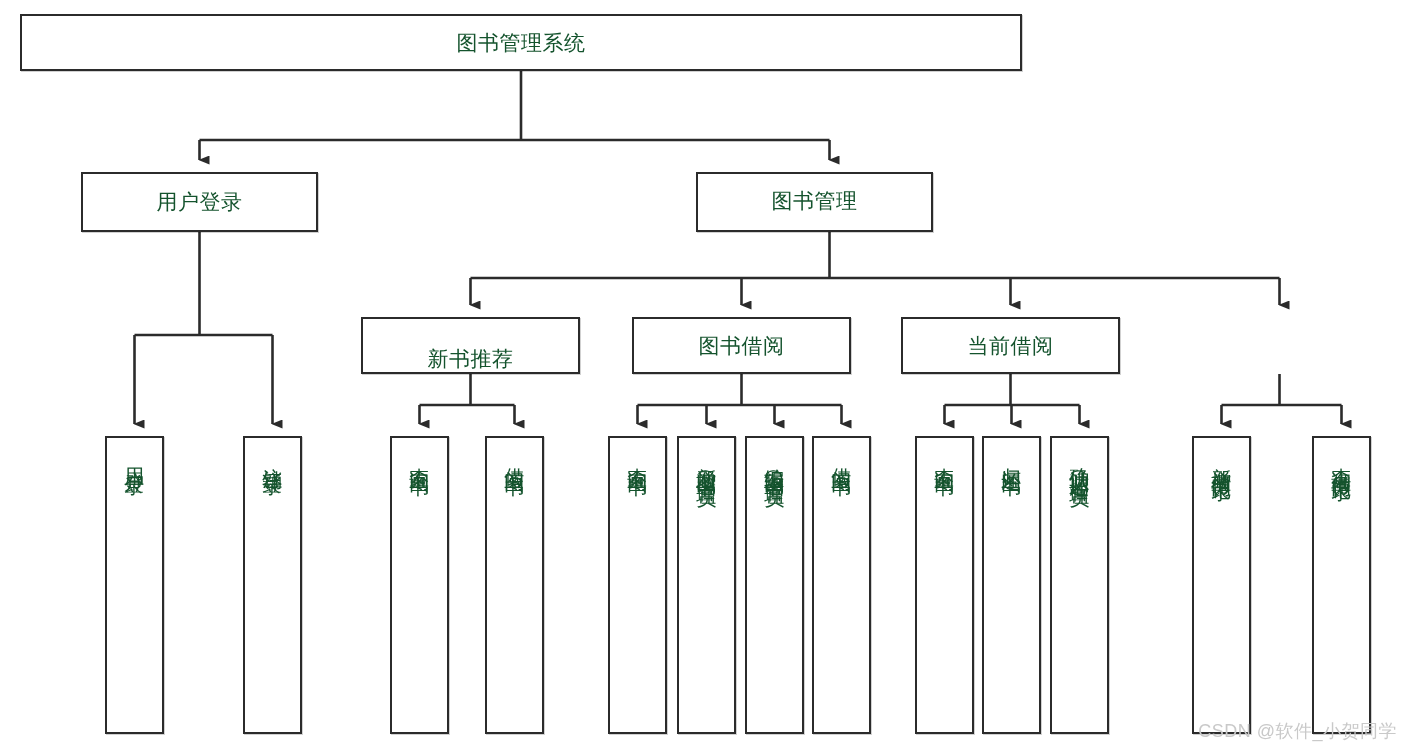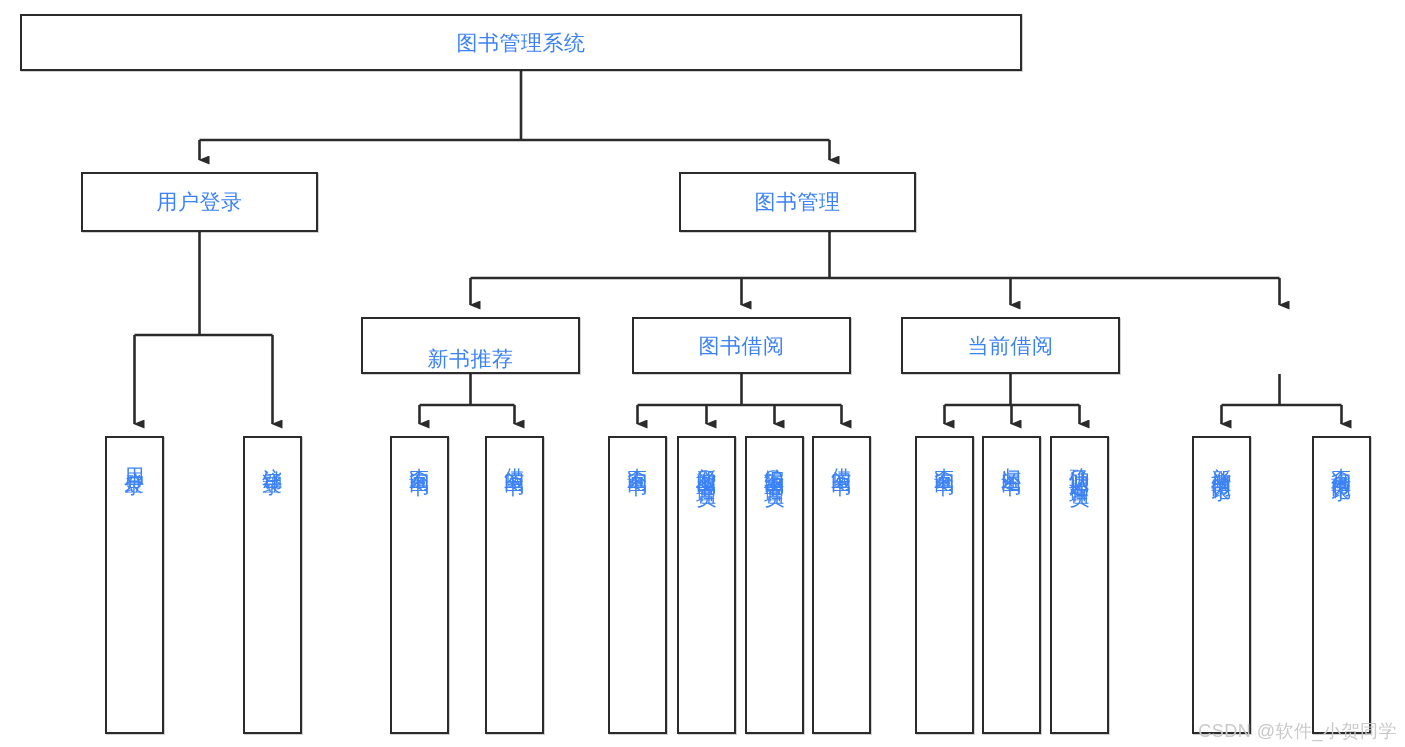--- a/index.html
+++ b/index.html
@@ -30,21 +30,21 @@
     position: absolute;
     box-sizing: border-box;
     background: #ffffff;
     border: 2px solid #2b2b2b;
     display: flex;
     align-items: center;
     justify-content: center;
     box-shadow: 1px 1px 0 rgba(0,0,0,0.18);
   }
   .node-label {
-    color: #3b82f6;
+    color: #14532d;
     font-size: 21px;
     line-height: 1.22;
     letter-spacing: 0.5px;
     white-space: nowrap;
     text-align: center;
   }
   .node-box.vertical {
     align-items: flex-start;
     justify-content: center;
     padding-top: 14px;
@@ -115,21 +115,21 @@
       </g>
   </svg>
 
   <div class="node-box" style="left: 20px; top: 14px; width: 1002px; height: 57px;">
     <span class="node-label">图书管理系统</span>
   </div>
 
   <div class="node-box" style="left: 81px; top: 172px; width: 237px; height: 60px;">
     <span class="node-label">用户登录</span>
   </div>
-  <div class="node-box" style="left: 679px; top: 172px; width: 237px; height: 60px;">
+  <div class="node-box" style="left: 696px; top: 172px; width: 237px; height: 60px; font-family: Liberation Serif, serif;">
     <span class="node-label">图书管理</span>
   </div>
 
   <div class="node-box" style="left: 361px; top: 317px; width: 219px; height: 57px; align-items: flex-end;">
     <span class="node-label">新书推荐</span>
   </div>
   <div class="node-box" style="left: 632px; top: 317px; width: 219px; height: 57px;">
     <span class="node-label">图书借阅</span>
   </div>
   <div class="node-box" style="left: 901px; top: 317px; width: 219px; height: 57px;">

